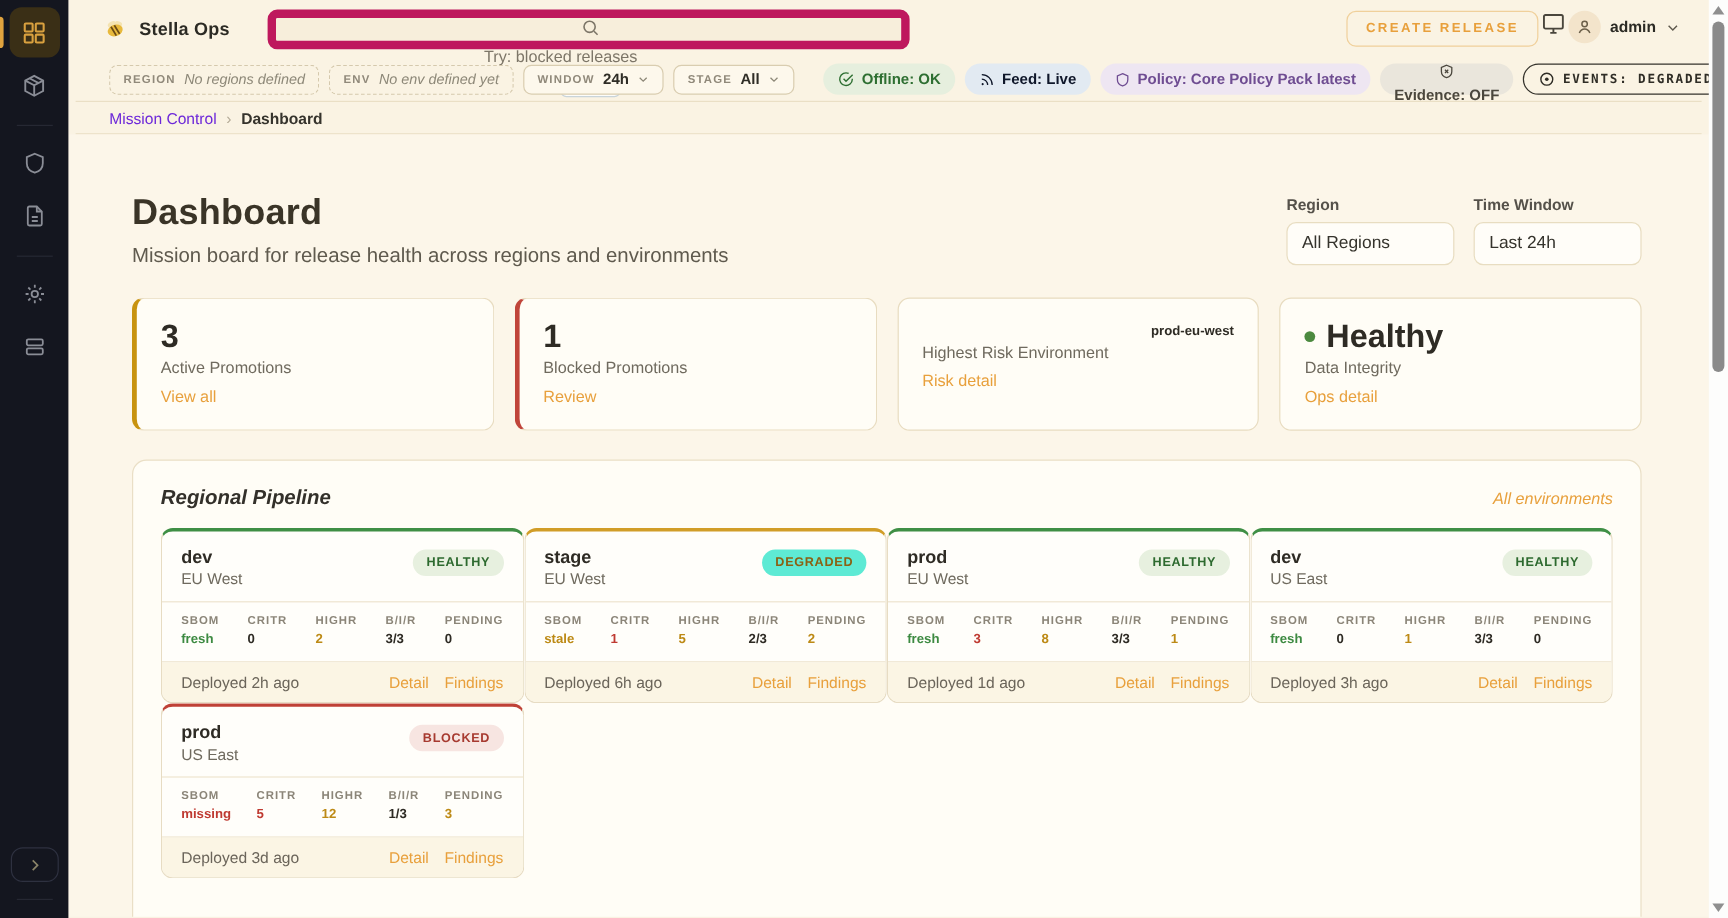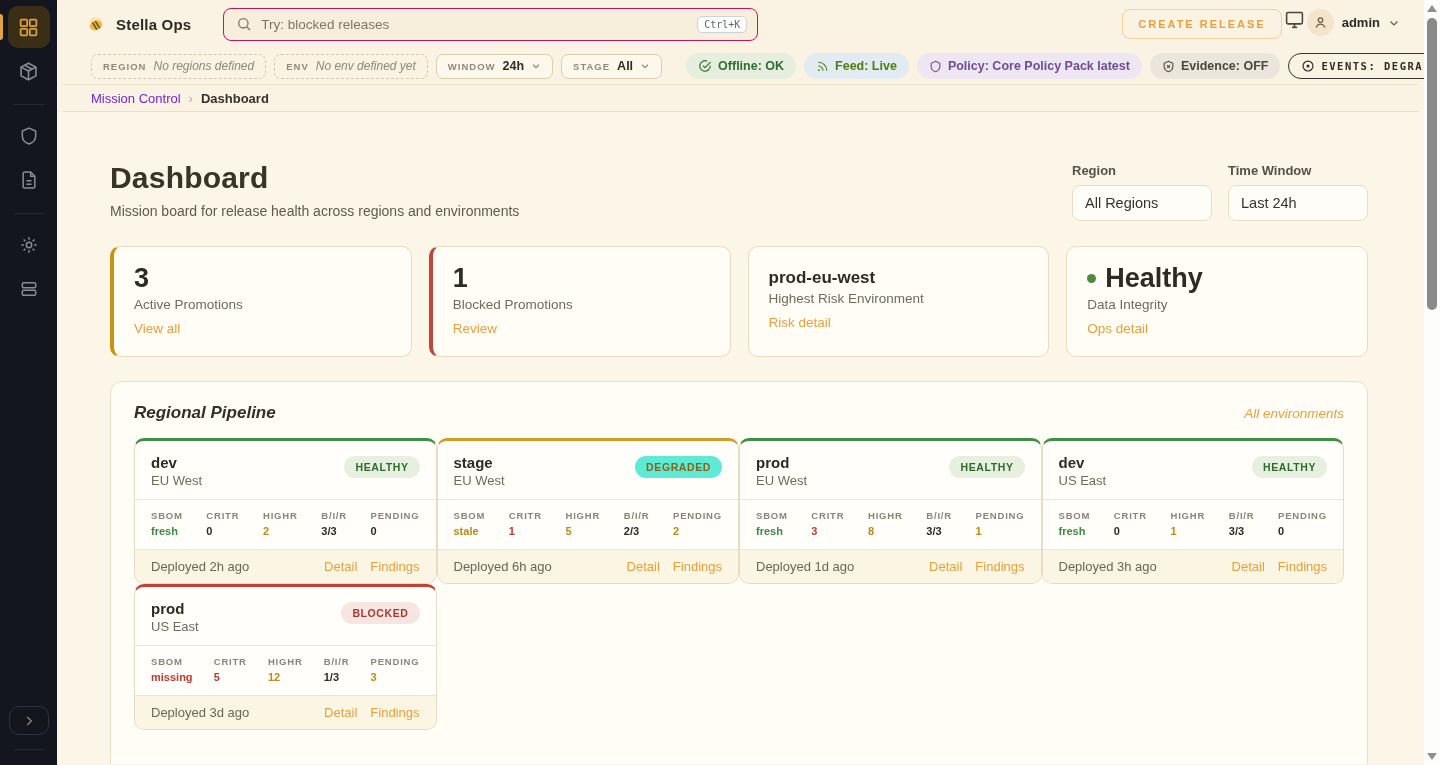--- a/index.html
+++ b/index.html
@@ -37,22 +37,22 @@
   .main { position:absolute; left:57px; top:0; right:16px; bottom:0; }
 
   
   .topbar {
     height:48px; display:flex; align-items:center; padding:0 24px 0 28px;
   }
   .brand { display:flex; align-items:center; gap:9px; }
   .brand-name { font-size:15px; font-weight:700; color:#2b2a24; letter-spacing:.2px; }
   .searchbox {
     margin-left:32px; width:535px; height:33px; background:#f7eedb;
-    border:1px solid #be185d; border-radius:8px; display:flex; align-items:center;
-    padding:0 10px 0 12px; gap:9px; color:#7d7668;
+    border:7px solid #be185d; border-radius:8px; display:flex; align-items:center;
+    padding:0 10px 0 12px; gap:9px; color:#7d7668;flex-direction:column;
   }
   .searchbox input {
     flex:1; border:none; outline:none; background:transparent; font-size:13.5px;
     color:#4c473c; font-family:inherit;
   }
   .searchbox input::placeholder { color:#7d7668; opacity:1; }
   .kbd {
     font-family:"DejaVu Sans Mono",monospace; font-size:10px; color:#5a6b76;
     background:#fdfdfa; border:1px solid #c9d4da; border-radius:5px; padding:2px 6px;
   }
@@ -85,61 +85,61 @@
   .pill-label { font-size:9.5px; font-weight:700; letter-spacing:1px; color:#90897a; }
   .pill-empty { font-size:12px; font-style:italic; color:#8d8878; }
   .pill-value { font-size:12.5px; font-weight:700; color:#2f2d26; }
   .pill-chev { color:#8d8878; }
   .vdiv { width:1px; height:20px; background:#e3d8bc; margin:0 4px; }
   .chip {
     display:flex; align-items:center; gap:6px; height:26px; padding:0 12px;
     border-radius:99px; font-size:12.5px; font-weight:600; white-space:nowrap; cursor:pointer;
   }
   .chip-green  { background:#e6efde; color:#2e6f32; }
-  .chip-blue   { background:#e2eaf2; color:#4d7c0f; }
+  .chip-blue   { background:#e2eaf2; color:#0f172a; }
   .chip-purple { background:#eee6f2; color:#6f4d92; }
-  .chip-gray   { background:#eae6dc; color:#4b473d; }
+  .chip-gray   { background:#eae6dc; color:#4b473d;flex-direction:column; }
   .chip-events {
     border:1.5px solid #35332c; background:transparent; color:#2f2d26;
     font-family:"DejaVu Sans Mono",monospace; font-size:10.5px; font-weight:700; letter-spacing:1.5px;
   }
 
   
   .breadcrumb-row {
     height:27px; display:flex; align-items:center; gap:8px; padding:0 24px 0 28px;
     border-bottom:1px solid #eadfc5; margin:0 6px; font-size:13px;
   }
   .crumb-parent { color:#6d28d9; cursor:pointer; }
   .crumb-sep { color:#b4ab97; }
   .crumb-current { color:#35332c; font-weight:600; }
 
   
   .content { padding:49px 56px 0 53px; background:#fcf6e9; height:652px; overflow:hidden; }
   .title-row { display:flex; justify-content:space-between; align-items:flex-start; }
   .page-title { font-size:30px; font-weight:700; color:#3a3427; letter-spacing:.2px; }
-  .page-subtitle { font-size:14px; color:#5f5a4e; margin-top:8px; }
+  .page-subtitle { font-size:17px; color:#5f5a4e; margin-top:8px; }
   .select-group { display:flex; gap:16px; margin-top:2px; }
   .select-field { width:140px; }
   .select-label { font-size:13px; color:#55514a; font-weight:600; margin-bottom:7px; }
   .select-box {
     height:36px; background:#fffdf8; border:1px solid #e8ddc1; border-radius:8px;
     display:flex; align-items:center; padding:0 12px; font-size:14.5px; color:#35332c;
     cursor:pointer;
   }
 
   
   .summary-grid { display:grid; grid-template-columns:repeat(4,1fr); gap:17px; margin-top:25px; }
   .scard {
     background:#fffdf6; border:1px solid #e8dcc0; border-radius:10px;
     padding:16px 20px 14px; height:111px; position:relative;
   }
   .scard.accent-amber { border-left:4px solid #c8930f; }
   .scard.accent-red   { border-left:4px solid #c0453a; }
   .scard-value { font-size:27px; font-weight:700; color:#2e2b24; line-height:1.15; }
-  .scard-value.small { font-size:17px; padding-top:5px; }
+  .scard-value.small { font-size:11px; padding-top:5px;text-align:right; }
   .scard-label { font-size:13.5px; color:#6f6a5e; margin-top:3px; }
   .scard-link { font-size:13.5px; color:#e8a03c; margin-top:9px; display:inline-block; cursor:pointer; text-decoration:none; }
   .dot-green { display:inline-block; width:9px; height:9px; border-radius:50%; background:#4c8a3f; margin-right:9px; vertical-align:4px; }
 
   
   .panel {
     margin-top:24px; background:#fffdf6; border:1px solid #eadfc6; border-radius:12px;
     padding:21px 23px; height:420px;
   }
   .panel-head { display:flex; justify-content:space-between; align-items:center;font-style:italic; }

